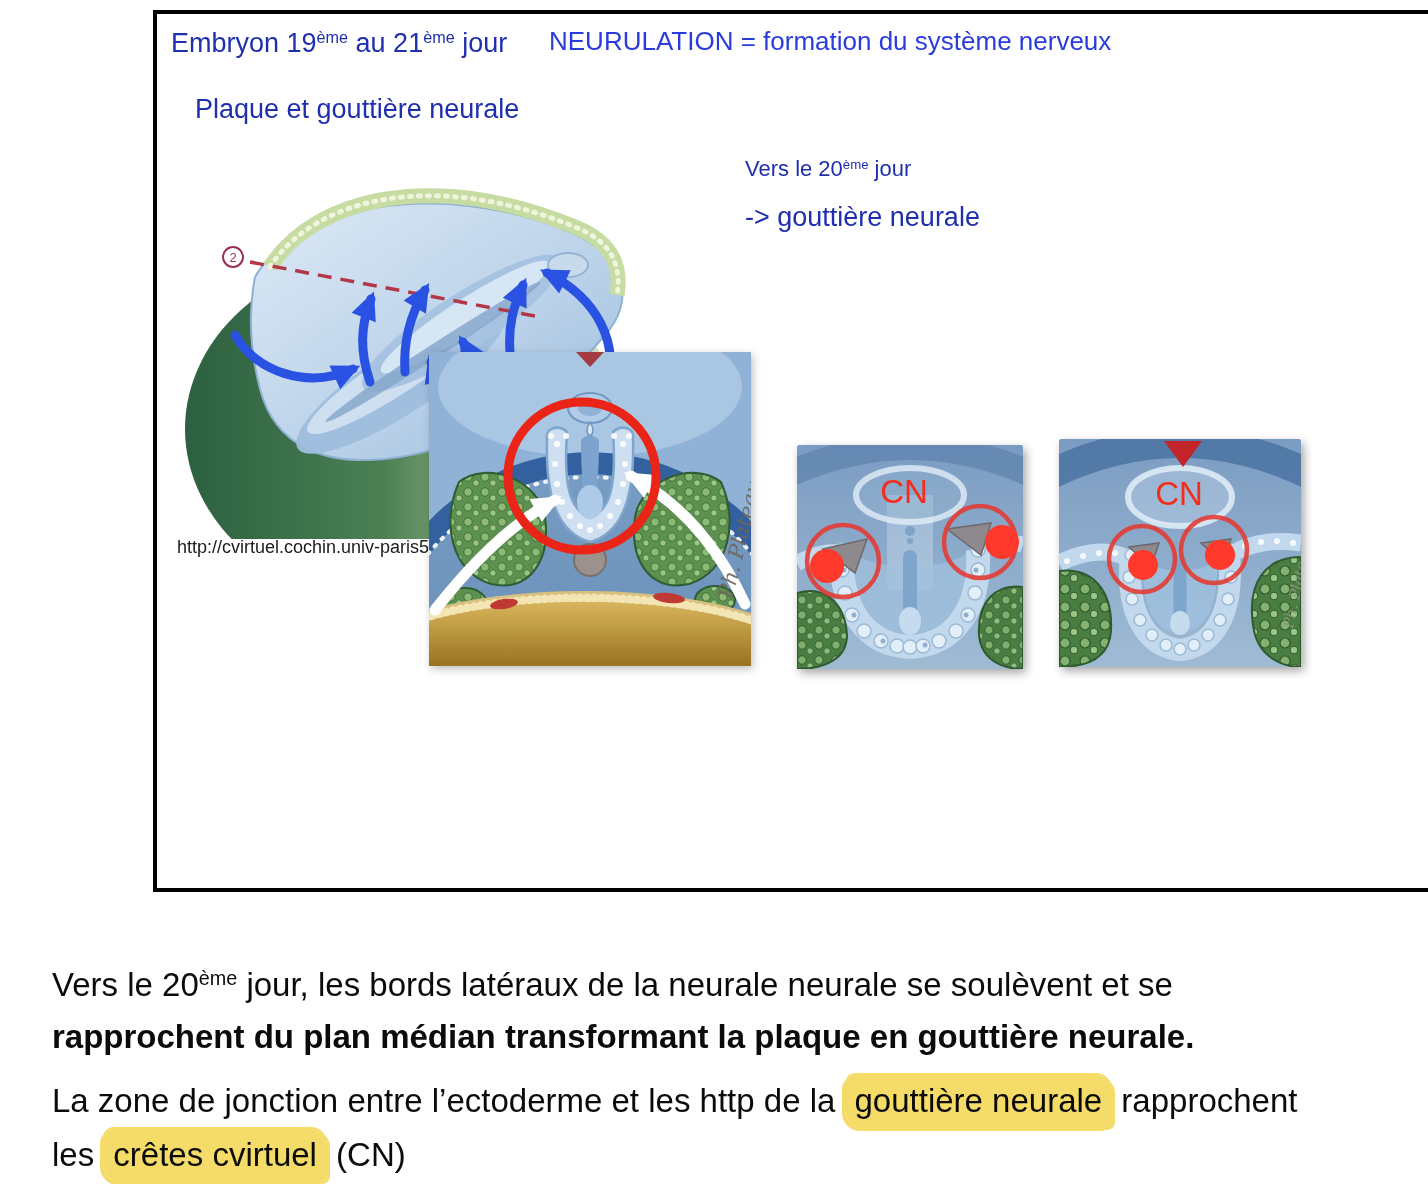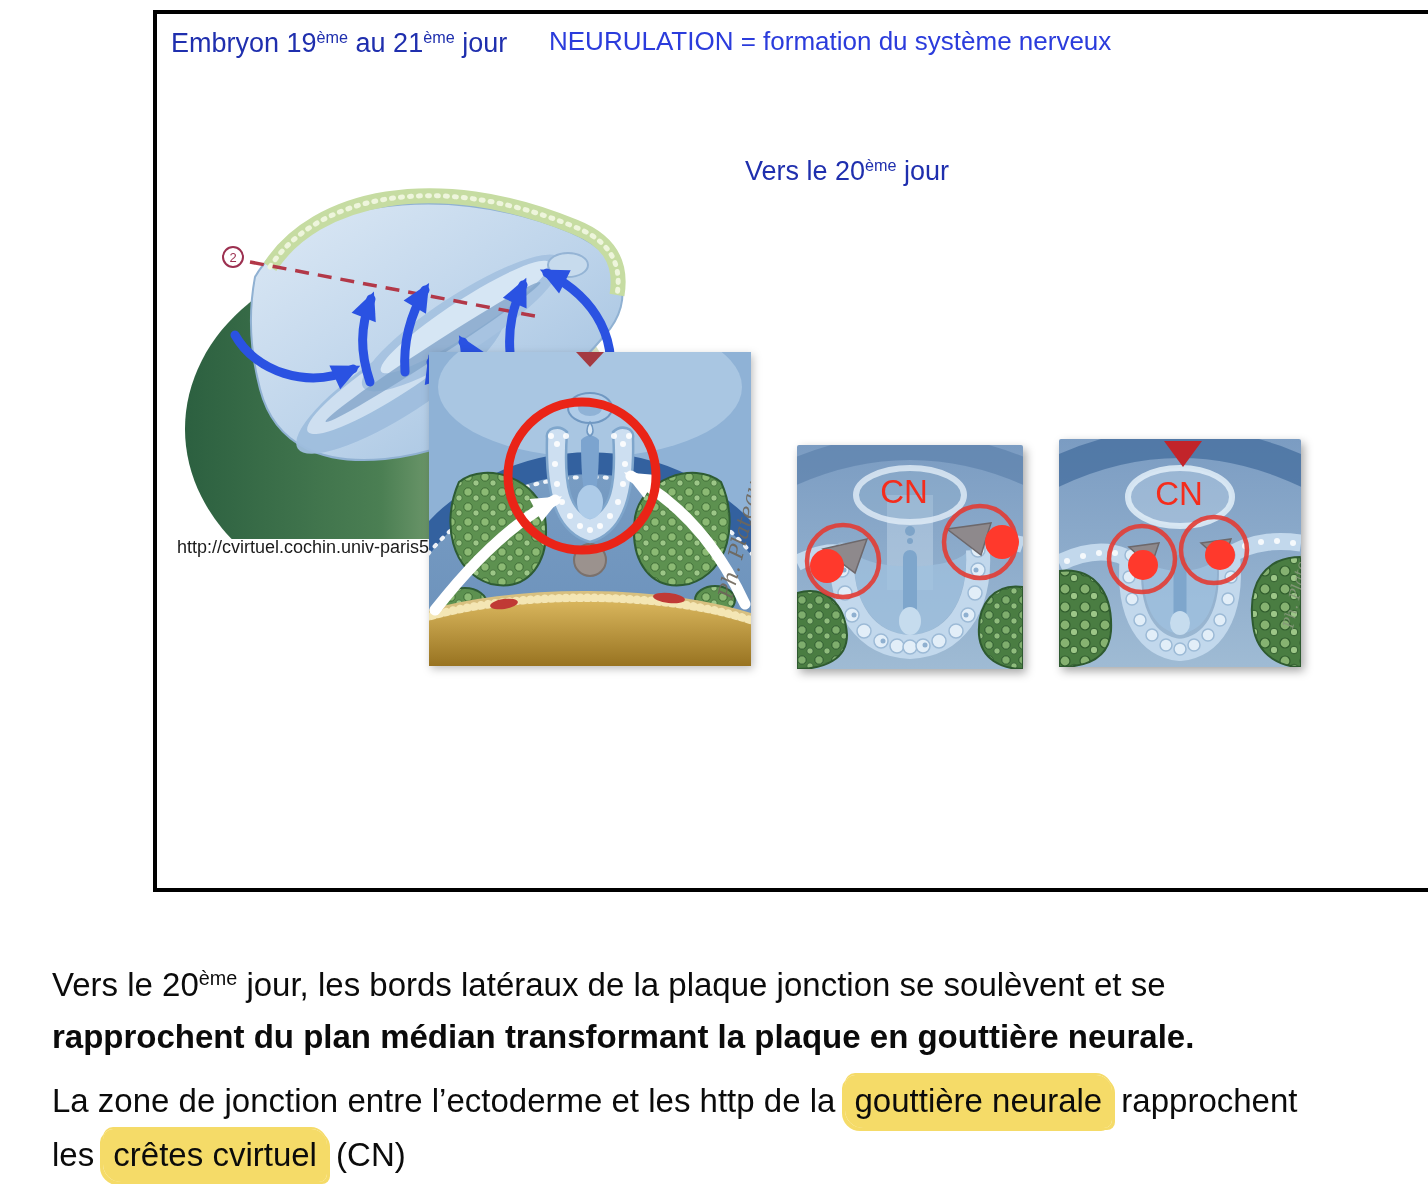--- a/index.html
+++ b/index.html
@@ -11,21 +11,21 @@
     font-family:"Liberation Sans", sans-serif;color:#111;
   }
   .slide{
     position:absolute;left:153px;top:10px;width:1348px;height:882px;
     border:4px solid #000;box-sizing:border-box;background:#fff;
   }
   .abs{position:absolute;}
   .title-left{left:14px;top:14px;font-size:27px;color:var(--navy);white-space:nowrap;}
   .title-right{left:392px;top:12px;font-size:26px;color:var(--brightblue);white-space:nowrap;}
   .subtitle{left:38px;top:80px;font-size:27px;color:var(--navy);white-space:nowrap;}
-  .side-note-1{left:588px;top:142px;font-size:27px;color:var(--navy);white-space:nowrap;text-align:center;}
+  .side-note-1{left:588px;top:142px;font-size:22px;color:var(--navy);white-space:nowrap;text-align:center;}
   .side-note-2{left:588px;top:188px;font-size:27px;color:var(--navy);white-space:nowrap;}
   .sup{font-size:60%;position:relative;top:-0.55em;}
   .fig-embryo{left:18px;top:133px;width:482px;height:428px;}
   .fig-embryo svg{display:block;}
   .fig-url{left:2px;top:390px;font-size:18px;color:#1b1b1b;white-space:nowrap;}
   .fig-section{left:272px;top:338px;width:322px;height:314px;filter:drop-shadow(2px 3px 4px rgba(0,0,0,.25));}
   .panel1{left:640px;top:431px;width:226px;height:224px;filter:drop-shadow(3px 4px 5px rgba(0,0,0,.35));}
   .panel2{left:902px;top:425px;width:242px;height:228px;filter:drop-shadow(3px 4px 5px rgba(0,0,0,.35));}
   .caption{left:60px;top:770px;width:1100px;text-align:center;font-size:27px;color:var(--navy);white-space:nowrap;}
   .caption .red{color:var(--red);}
@@ -43,22 +43,24 @@
 </style>
 </head>
 <body>
 
 <div class="slide">
 
   <div class="abs title-left"><span>Embryon 19</span><span class="sup">ème</span><span> au 21</span><span class="sup">ème</span><span> jour</span></div>
 
   <div class="abs title-right">NEURULATION = formation du système nerveux</div>
 
+  <div class="abs subtitle">Plaque et gouttière neurale</div>
 
   <div class="abs side-note-1"><span>Vers le 20</span><span class="sup">ème</span><span> jour</span></div>
+  <div class="abs side-note-2">-&gt; gouttière neurale</div>
 
   <div class="abs fig-embryo">
     <svg width="482" height="392" viewBox="0 0 482 392">
       <defs>
         <linearGradient id="f1sph" x1="0" y1="0" x2="1" y2="0">
           <stop offset="0%" stop-color="#2c6040"></stop>
             <stop offset="45%" stop-color="#4b7f53"></stop>
           <stop offset="78%" stop-color="#a8c194"></stop>
             <stop offset="100%" stop-color="#e9eed6"></stop>
         </linearGradient>
@@ -294,17 +296,17 @@
       <circle cx="161" cy="116" r="15" fill="#ff392c"></circle>
       <polygon points="105,2 143,2 124,28" fill="#c2242a"></polygon>
       <text x="120" y="66" text-anchor="middle" font-size="33" fill="#f52c1c">CN</text>
       <text class="sig" transform="translate(234,190) rotate(-78)" font-size="15" fill="#86987a" opacity="0.9">Ph. Plateau</text>
     </svg>
   </div>
 
 
 </div>
 
-<div class="para p1a"><span>Vers le 20</span><span class="sup">ème</span><span> jour, les bords latéraux de la plaque jonction se soulèvent et se</span></div>
+<div class="para p1a"><span>Vers le 20</span><span class="sup">ème</span><span> jour, les bords latéraux de la neurale neurale se soulèvent et se</span></div>
 <div class="para p1b">rapprochent du plan médian transformant la plaque en gouttière neurale.</div>
 
 <div class="para p2a"><span>La zone de jonction entre l’ectoderme et les http de la </span><span class="hl">gouttière neurale</span><span> rapprochent</span></div>
 <div class="para p2b"><span>les </span><span class="hl">crêtes cvirtuel</span><span> (CN)</span></div>
 
 </body></html>

